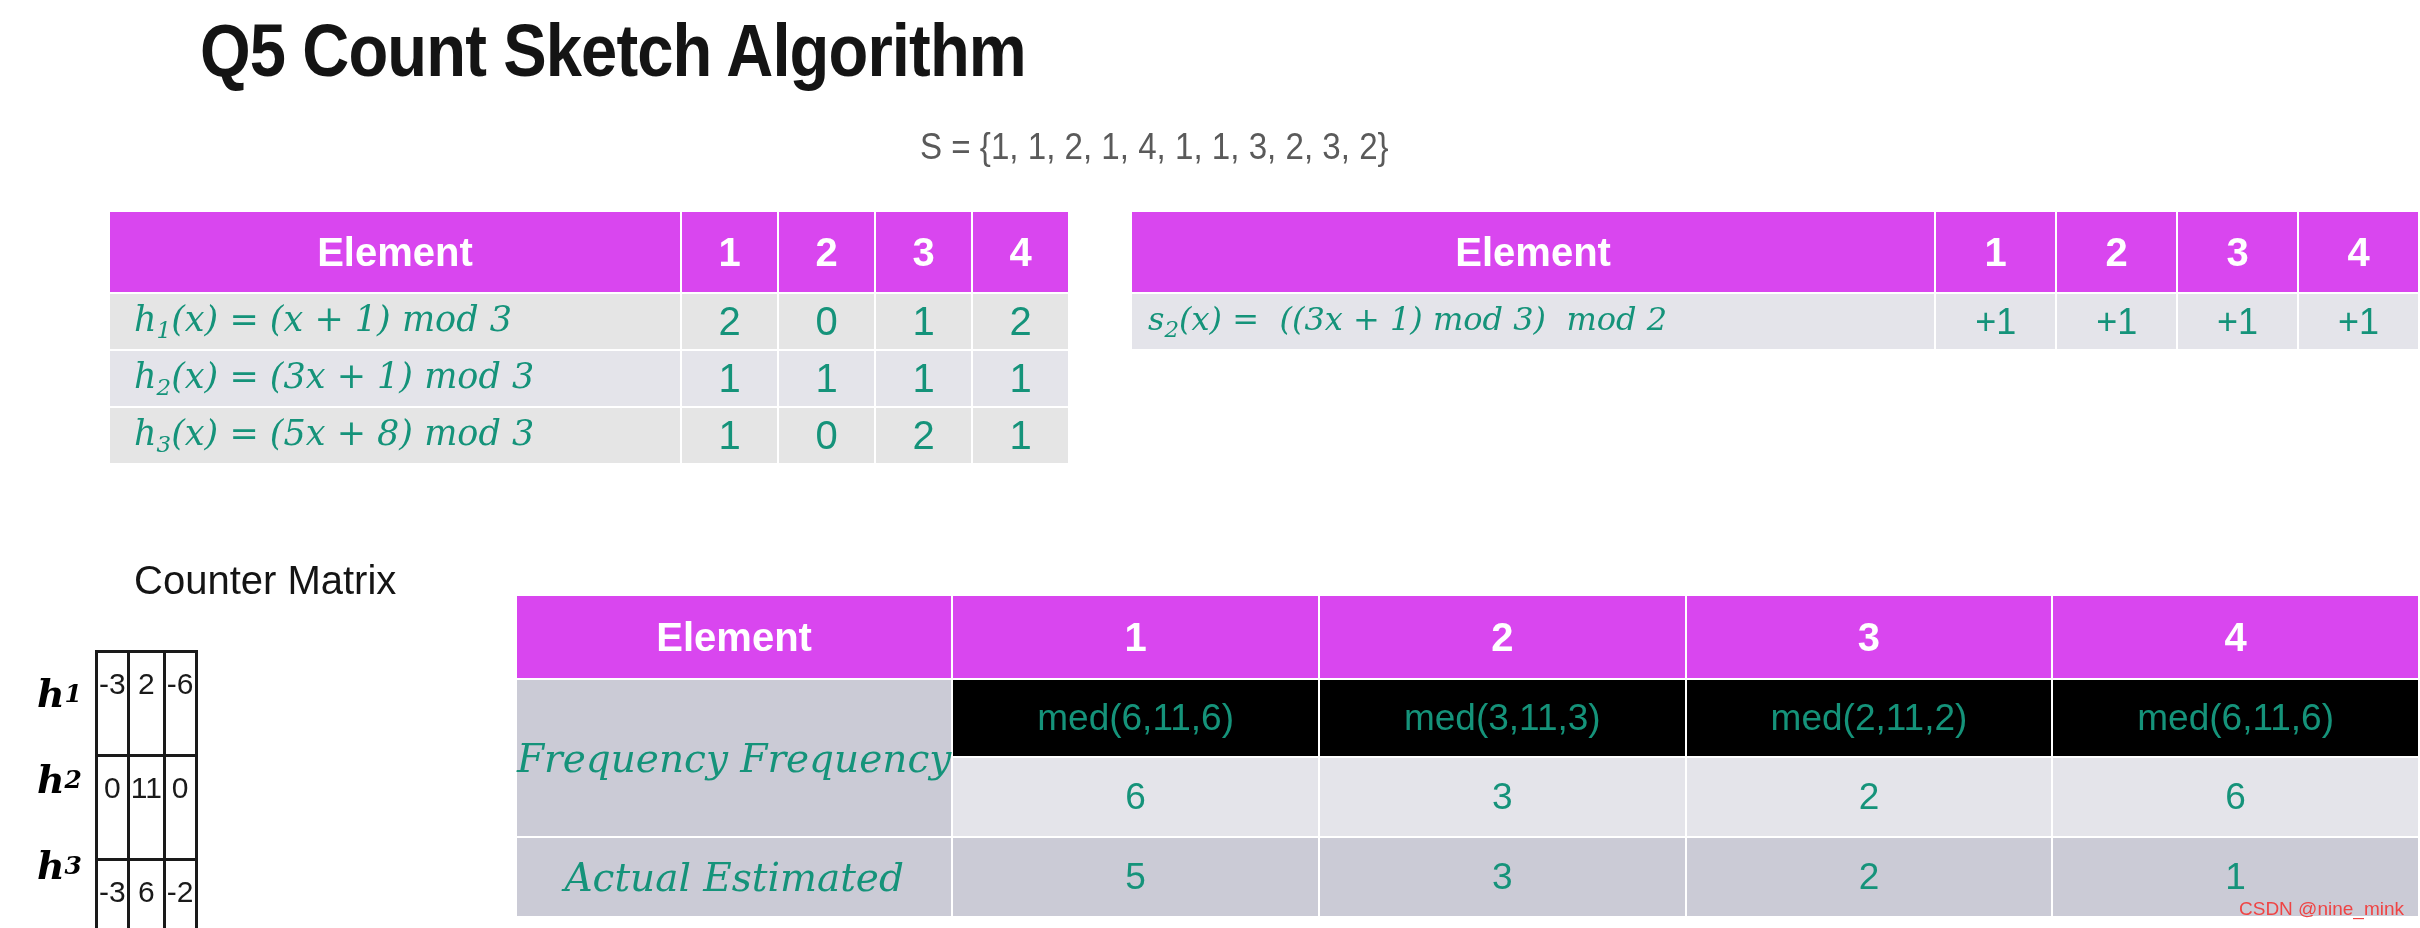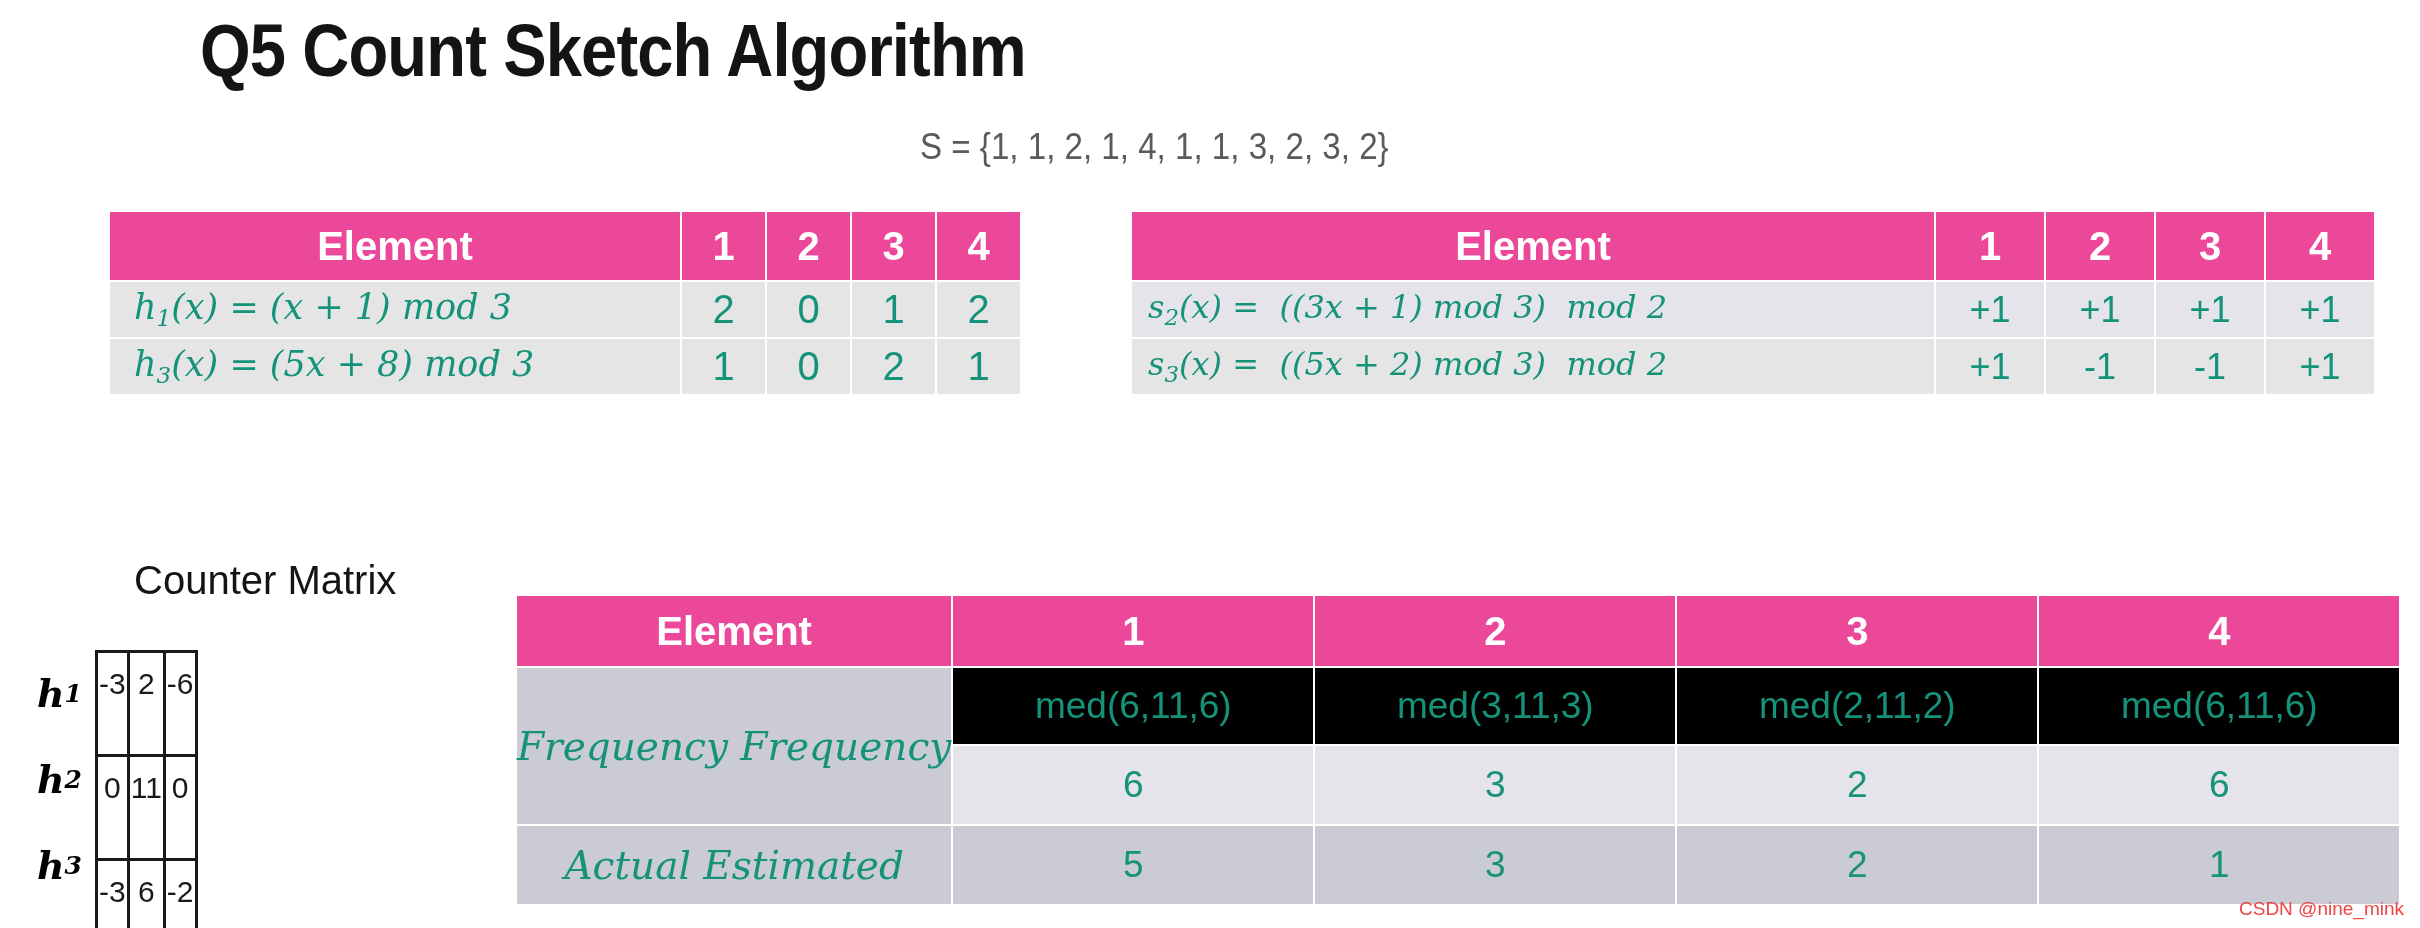--- a/index.html
+++ b/index.html
@@ -45,26 +45,26 @@
   }
 
   
   .pptx-table {
     position: absolute;
     border-collapse: separate;
     border-spacing: 2px 2px;
     table-layout: fixed;
   }
   .pptx-table th {
-    background: #ec4899;
+    background: #d946ef;
     color: #ffffff;
     font-family: "Liberation Sans", sans-serif;
     font-weight: bold;
     text-align: center;
-    padding: 4px;
+    padding: 10px;
     letter-spacing: 0px;
   }
   .pptx-table td {
     padding: 0;
     text-align: center;
     vertical-align: middle;
     color: #15937A;
   }
   .rowA { background: #e5e5e5; }
   .rowB { background: #E4E4EA; }
@@ -221,20 +221,34 @@
           <span>h</span><span class="sub">1</span><span>(x)</span>
           <span>=</span>
           <span>(x + 1)</span>
           <span class="rm">mod 3</span>
         </span>
       </td>
       <td class="c-n rowA numcell">2</td>
       <td class="c-n rowA numcell">0</td>
       <td class="c-n rowA numcell">1</td>
       <td class="c-n rowA numcell">2</td>
+    </tr>
+    <tr class="rowB">
+      <td class="c-el rowB">
+        <span class="formula">
+          <span>h</span><span class="sub">2</span><span>(x)</span>
+          <span>=</span>
+          <span>(3x + 1)</span>
+          <span class="rm">mod 3</span>
+        </span>
+      </td>
+      <td class="c-n rowB numcell">1</td>
+      <td class="c-n rowB numcell">1</td>
+      <td class="c-n rowB numcell">1</td>
+      <td class="c-n rowB numcell">1</td>
     </tr>
     <tr class="rowA">
       <td class="c-el rowA">
         <span class="formula">
           <span>h</span><span class="sub">3</span><span>(x)</span>
           <span>=</span>
           <span>(5x + 8)</span>
           <span class="rm">mod 3</span>
         </span>
       </td>
@@ -264,35 +278,20 @@
           <span>=</span>&nbsp;
           <span>((3x + 1)</span>
           <span class="rm">mod 3)</span>&nbsp;
           <span class="rm">mod 2</span>
         </span>
       </td>
       <td class="c-n rowB numcell">+1</td>
       <td class="c-n rowB numcell">+1</td>
       <td class="c-n rowB numcell">+1</td>
       <td class="c-n rowB numcell">+1</td>
-    </tr>
-    <tr class="rowA">
-      <td class="c-el rowA">
-        <span class="formula">
-          <span>s</span><span class="sub">3</span><span>(x)</span>
-          <span>=</span>&nbsp;
-          <span>((5x + 2)</span>
-          <span class="rm">mod 3)</span>&nbsp;
-          <span class="rm">mod 2</span>
-        </span>
-      </td>
-      <td class="c-n rowA numcell">+1</td>
-      <td class="c-n rowA numcell">-1</td>
-      <td class="c-n rowA numcell">-1</td>
-      <td class="c-n rowA numcell">+1</td>
     </tr>
   </tbody>
 </table>
 
 <div id="counter-title">Counter Matrix</div>
 <div id="counter-wrap">
   <div id="counter-labels">
     <div class="cm-label">
         <span>h</span>
         <span class="sub">1</span>

